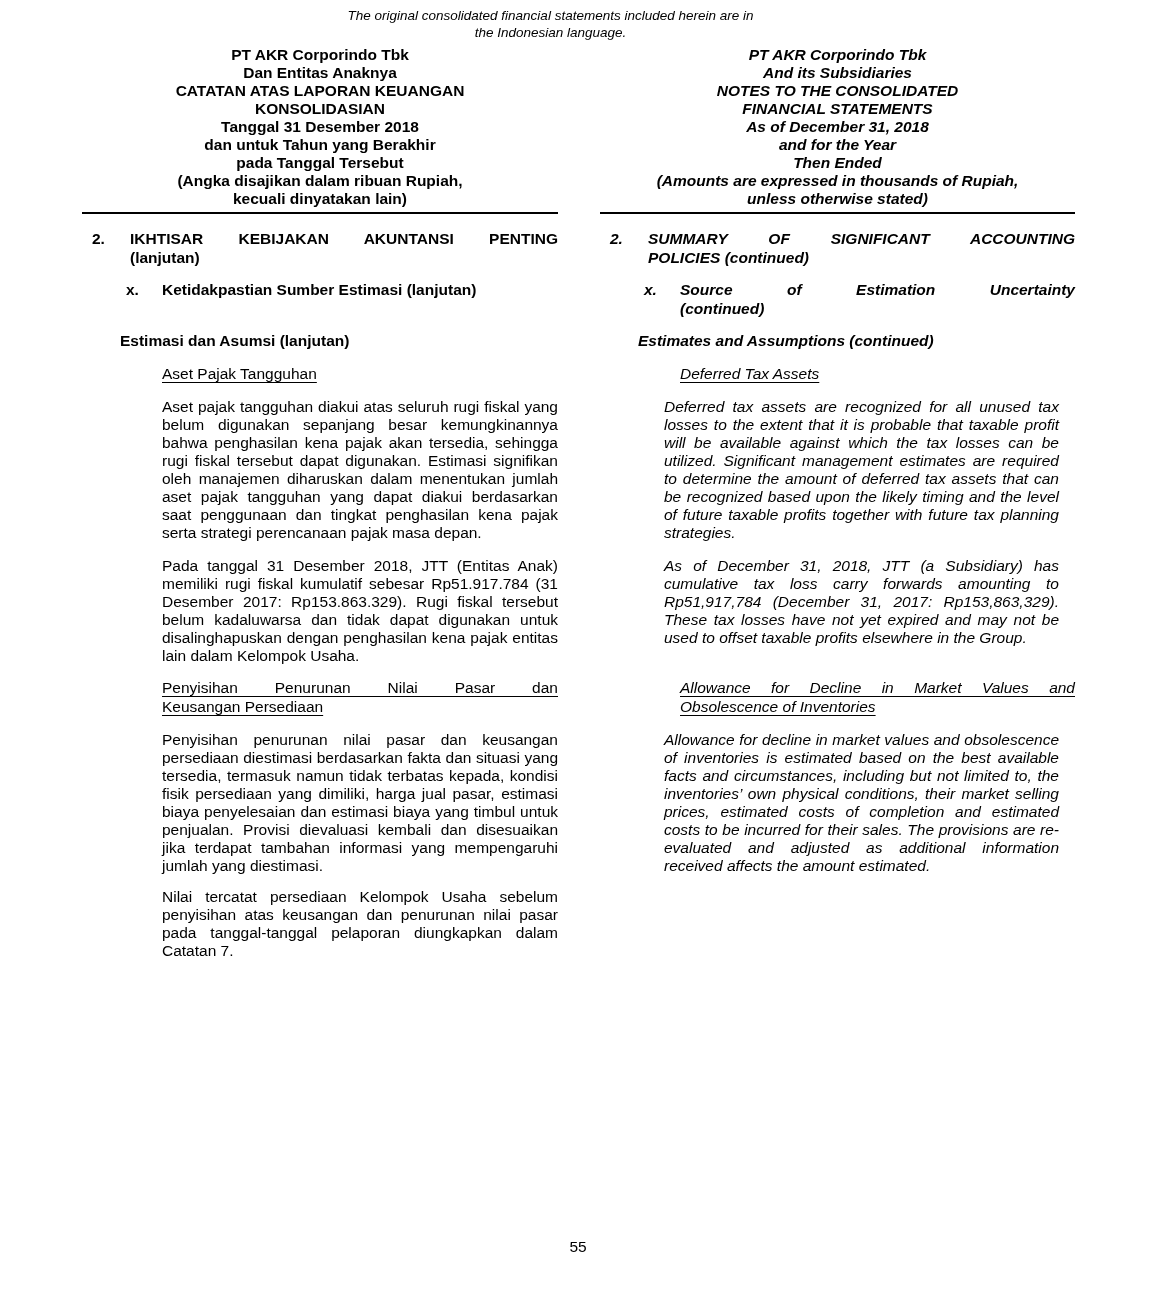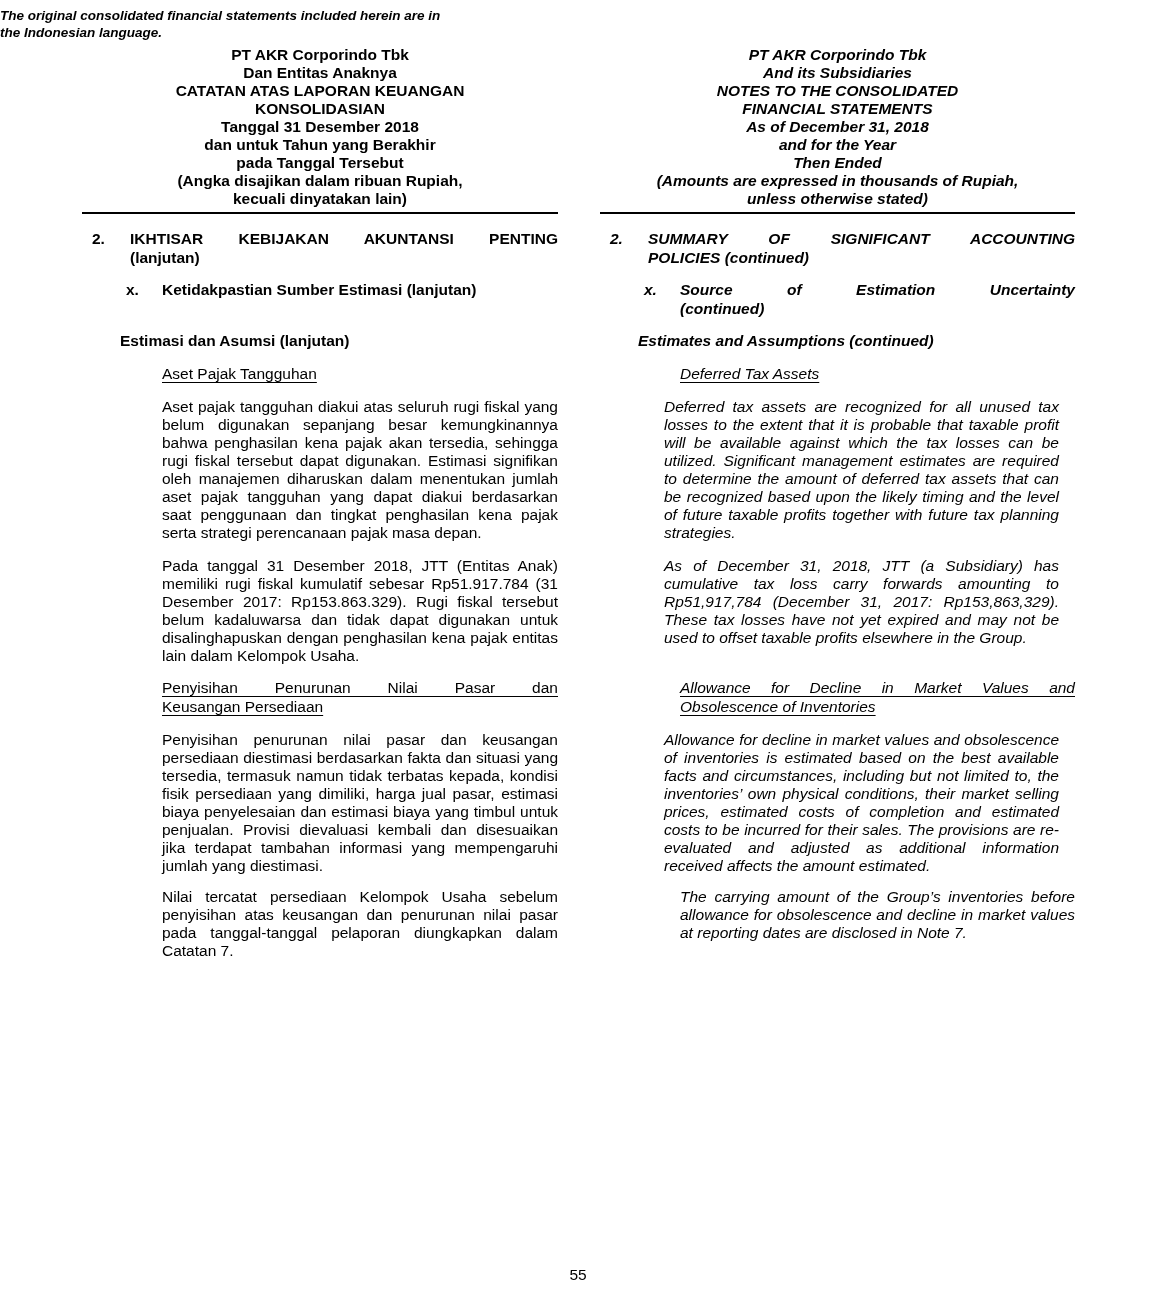--- a/index.html
+++ b/index.html
@@ -8,26 +8,25 @@
     width: 1157px; height: 1305px;
     background: #ffffff; color: #000000;
     font-family: "Liberation Sans", sans-serif;
     position: relative;
     overflow: hidden;
   }
   .page { position: absolute; inset: 0; }
 
   .top-note {
     padding: 7px 56px 0 0;
-    text-align: left;
+    text-align: center;
     font-style: italic;
     font-size: 13.5px;
     line-height: 17px;
     white-space: pre-line;
-    font-weight: bold;
   }
 
   .content { padding: 0 82px; }
 
   .row { display: flex; gap: 42px; }
   .cell { width: 476px; }
   .cell.en { width: 475px; font-style: italic; }
 
   .header-row { margin-top: 5px; }
   .header-block {
@@ -71,21 +70,20 @@
 
   .mt-heading { margin-top: 14px; align-items: center; }
   .mt-para { margin-top: 15px; gap: 26px; }
   .mt-para2 { margin-top: 13px; }
 
   .page-number {
     position: absolute;
     top: 1238px; left: 0; right: 1px;
     text-align: center;
     font-size: 15.5px;
-    margin-top: 28px;
   }
 </style>
 </head>
 <body>
 
 <div class="page">
 
   <div class="top-note">The original consolidated financial statements included herein are in
 the Indonesian language.</div>
 
@@ -210,22 +208,19 @@
       </div>
       <div class="cell en">
         <div class="indent para">Allowance for decline in market values and obsolescence of inventories is estimated based on the best available facts and circumstances, including but not limited to, the inventories’ own physical conditions, their market selling prices, estimated costs of completion and estimated costs to be incurred for their sales. The provisions are re-evaluated and adjusted as additional information received affects the amount estimated.</div>
       </div>
     </div>
 
     <div class="row mt-para2">
       <div class="cell">
         <div class="indent para">Nilai tercatat persediaan Kelompok Usaha sebelum penyisihan atas keusangan dan penurunan nilai pasar pada tanggal-tanggal pelaporan diungkapkan dalam Catatan 7.</div>
       </div>
-      <div class="cell en">
-        <div class="indent para">The carrying amount of the Group’s inventories before allowance for obsolescence and decline in market values at reporting dates are disclosed in Note 7.</div>
-      </div>
     </div>
 
   </div>
 
   <div class="page-number">55</div>
 
 </div>
 
 </body></html>

